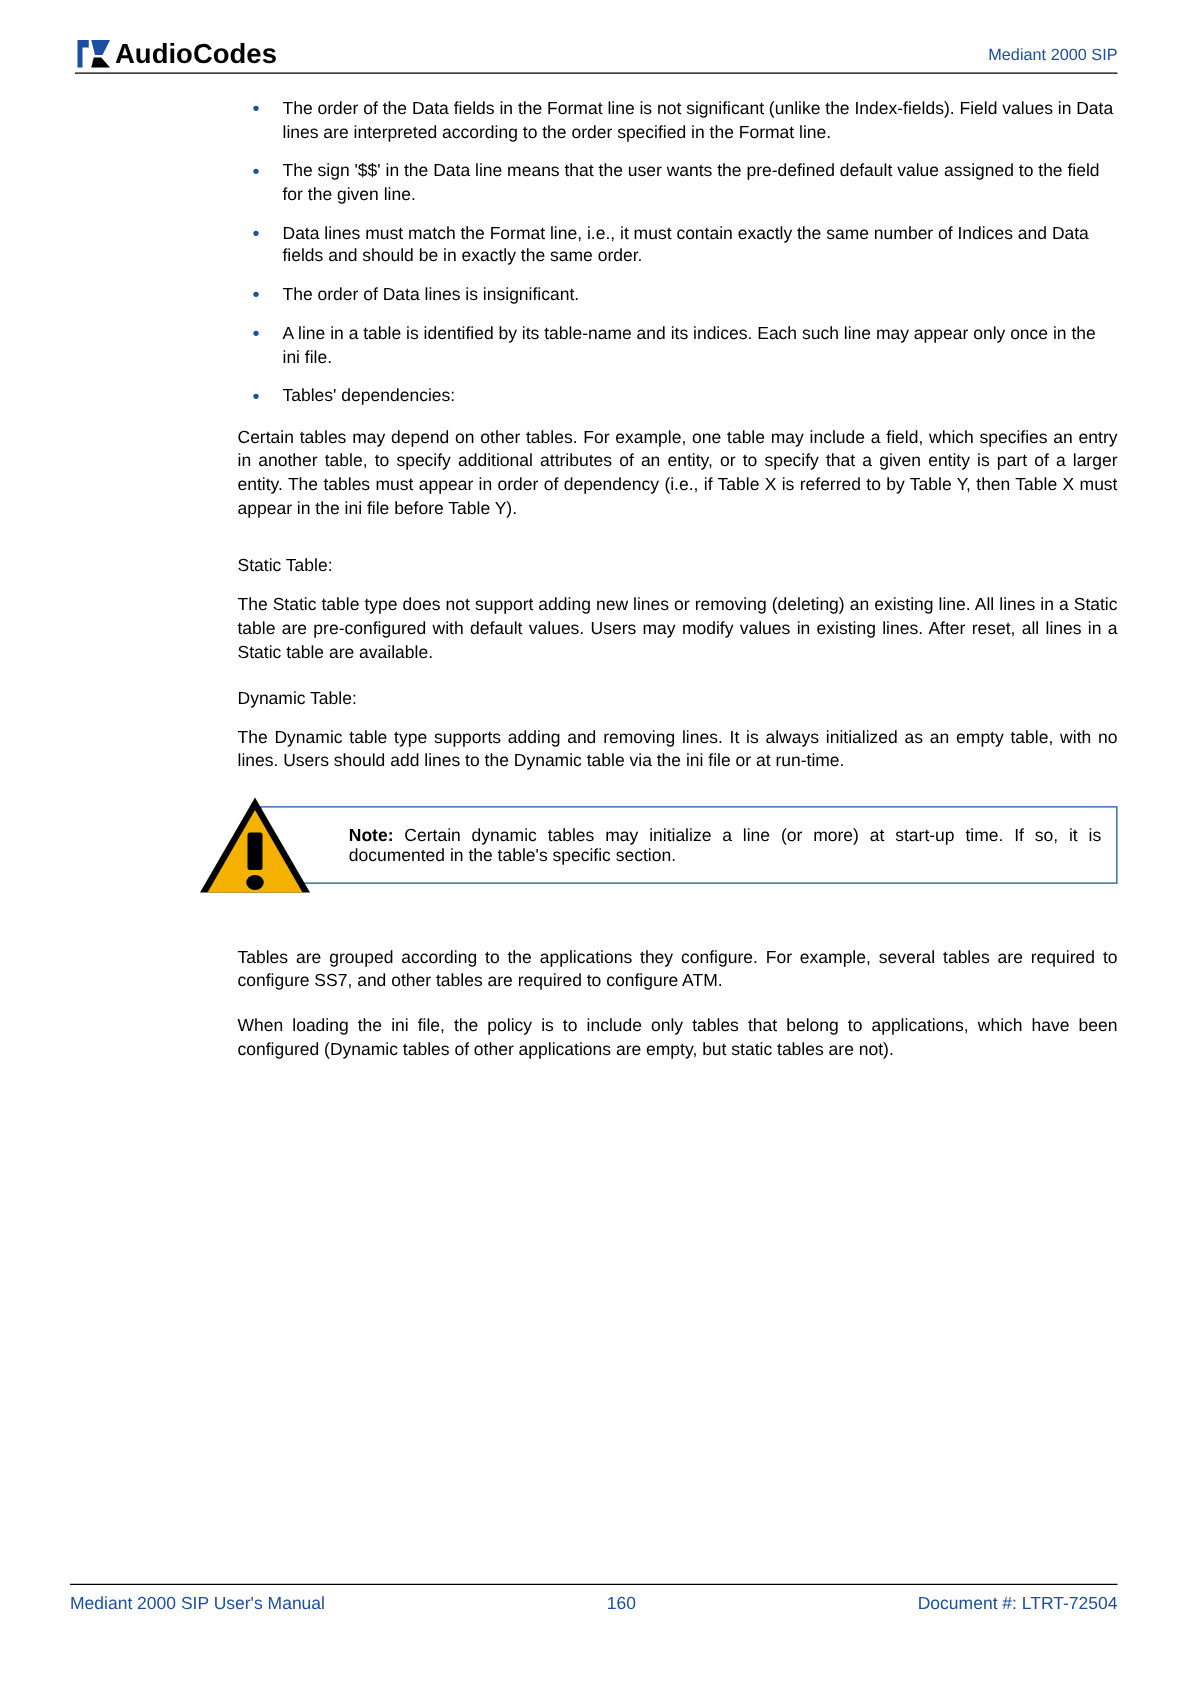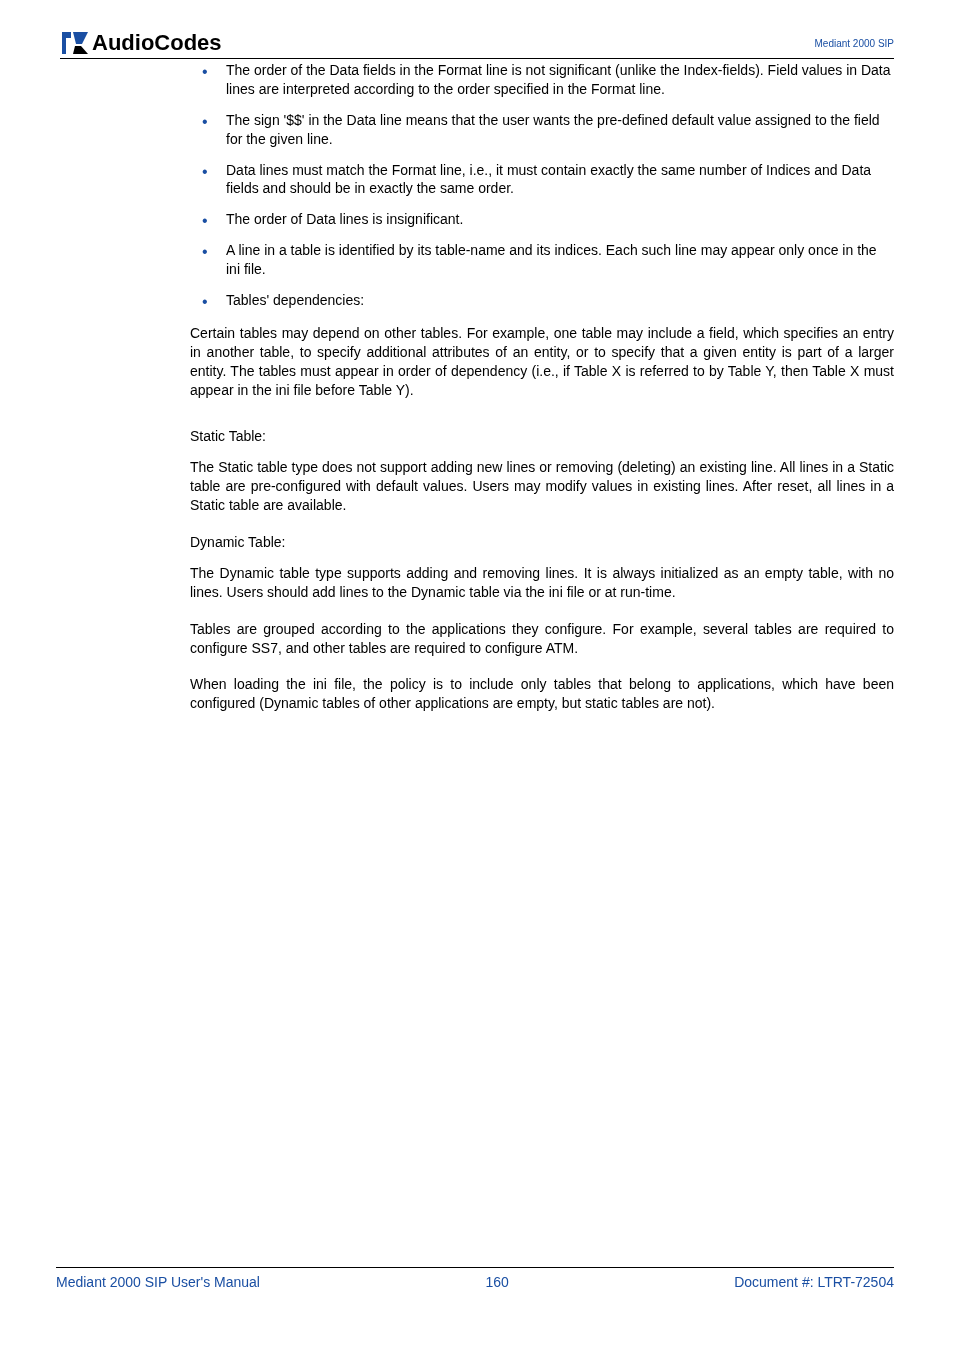--- a/index.html
+++ b/index.html
@@ -16,33 +16,33 @@
     box-sizing: border-box;
     min-height: 1320px;
     position: relative;
   }
   .header {
     display: flex;
     justify-content: space-between;
     align-items: center;
     border-bottom: 1.5px solid #000;
     padding-bottom: 2px;
-    margin-bottom: 2px;
+    margin-bottom: 18px;
   }
   .logo {
     display: flex;
     align-items: center;
     font-size: 22px;
     font-weight: bold;
     color: #000;
   }
   .logo svg { margin-right: 2px; }
   .prod-name {
     color: #1a4fa3;
-    font-size: 10px;
+    font-size: 13px;
   }
   .content {
     padding-left: 130px;
     line-height: 1.35;
   }
   ul.bullets {
     list-style: none;
     padding-left: 0;
     margin: 0 0 14px 0;
   }
@@ -163,20 +163,31 @@
     <div style="height:10px"></div>
 
     <p class="sub-title">Static Table:</p>
     <p class="block">The Static table type does not support adding new lines or removing (deleting) an existing line. All lines in a Static table are pre-configured with default values. Users may modify values in existing lines. After reset, all lines in a Static table are available.</p>
 
     <p class="sub-title">Dynamic Table:</p>
     <p class="block">The Dynamic table type supports adding and removing lines. It is always initialized as an empty table, with no lines. Users should add lines to the Dynamic table via the ini file or at run-time.</p>
 
   </div>
 
+  <div class="note-outer" style="padding-left:60px;">
+    <div class="note-tri-pos">
+      <div class="warn-tri">
+        <div class="warn-mark"></div>
+        <div class="warn-dot"></div>
+      </div>
+    </div>
+    <div class="note-box">
+      <span class="note-label">Note:</span><span> Certain dynamic tables may initialize a line (or more) at start-up time. If so, it is documented in the table's specific section.</span>
+    </div>
+  </div>
 
   <div class="content">
     <p class="block">Tables are grouped according to the applications they configure. For example, several tables are required to configure SS7, and other tables are required to configure ATM.</p>
     <p class="block">When loading the ini file, the policy is to include only tables that belong to applications, which have been configured (Dynamic tables of other applications are empty, but static tables are not).</p>
   </div>
 
   <div class="footer">
     <span>Mediant 2000 SIP User's Manual</span>
     <span>160</span>
     <span>Document #: LTRT-72504</span>

